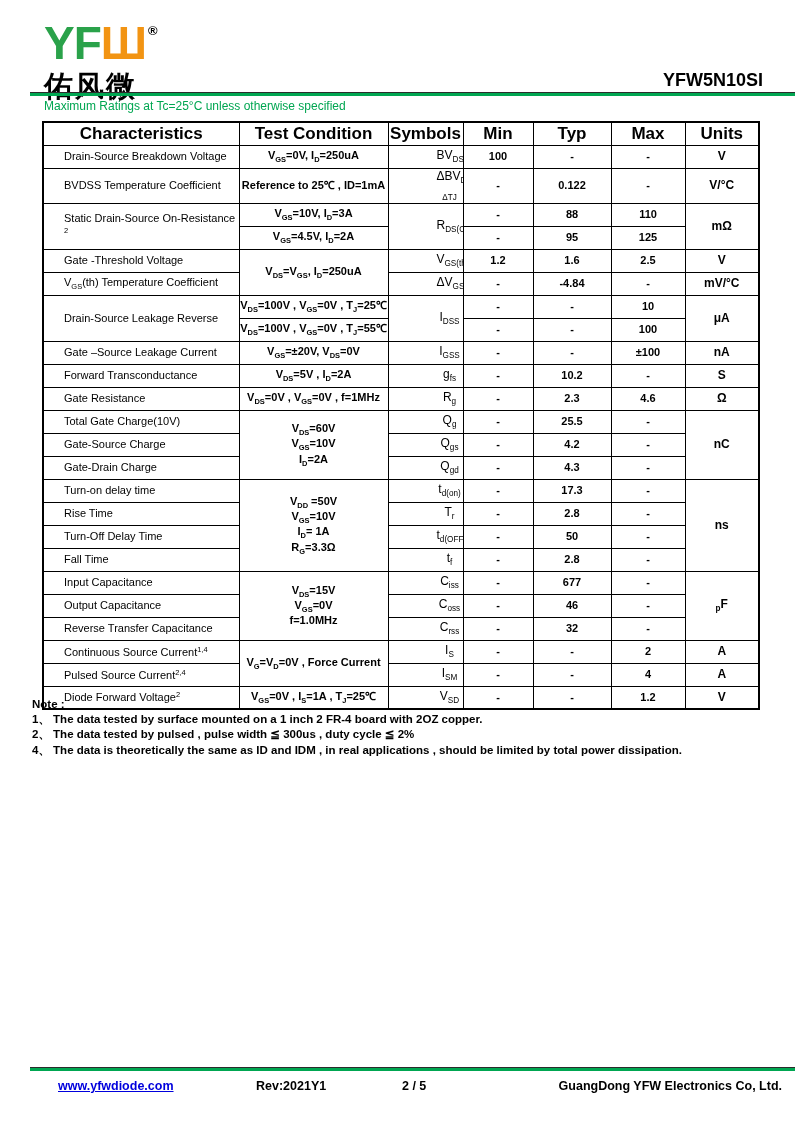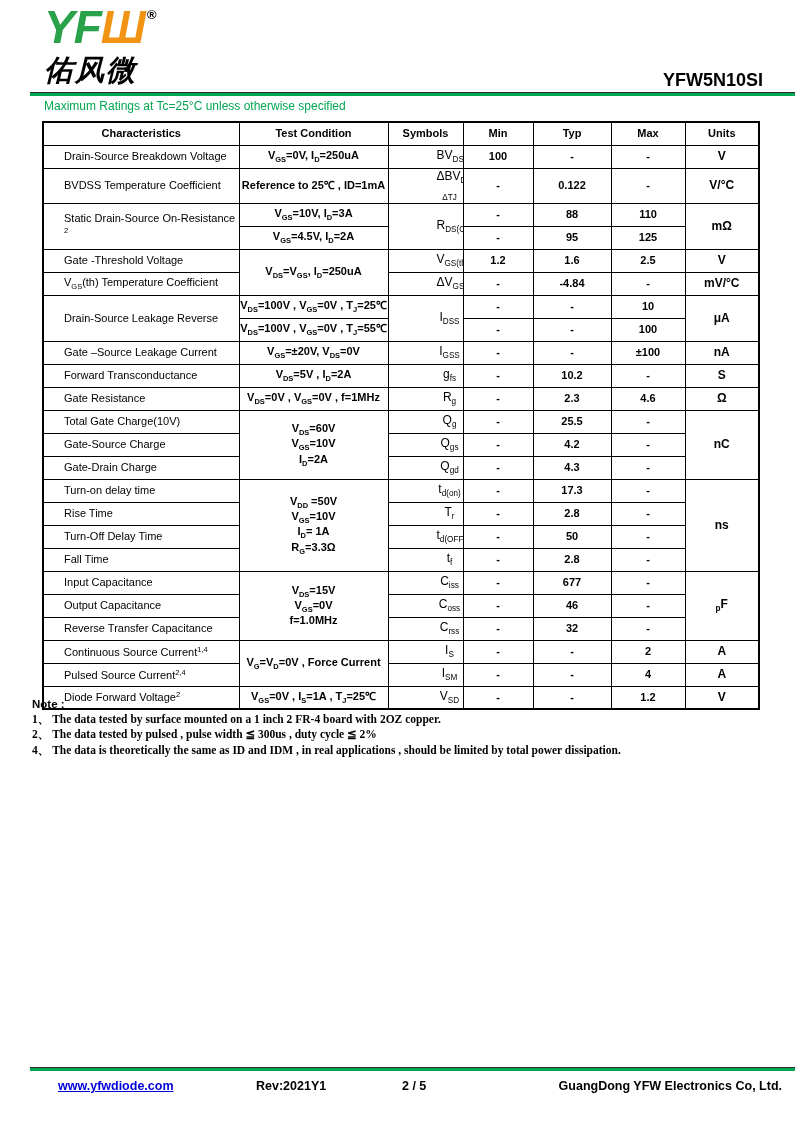--- a/index.html
+++ b/index.html
@@ -3,54 +3,54 @@
 <meta charset="utf-8">
 <style>
   * { margin:0; padding:0; box-sizing:border-box; }
   body {
     width:800px; height:1130px; position:relative;
     background:#ffffff; font-family:"Liberation Sans", sans-serif; color:#000;
   }
   .page { position:absolute; inset:0; }
 
   
-  .logo-block { position:absolute; left:44px; top:4px;font-style:italic; }
+  .logo-block { position:absolute; left:44px; top:20px; }
   .logo-word { font-size:46px; font-weight:bold; line-height:1; letter-spacing:-1px; }
   .logo-green { color:#2aa24a; }
   .logo-orange { color:#f29413; }
   .logo-reg { font-size:13px; font-weight:bold; color:#000; vertical-align:24px; margin-left:2px;}
   .logo-cn { font-size:29px; font-weight:bold; color:#000; margin-top:1px; letter-spacing:2px;}
   .part-number { position:absolute; right:37px; top:70px; font-size:18px; font-weight:bold; }
   .rule { position:absolute; left:30px; width:765px; height:4px;
           background:#00a651; border-top:1px solid #2b2b2b; }
   .rule-top { top:92px; }
   .rule-bottom { top:1067px; }
 
   .section-title { position:absolute; left:44px; top:99px; font-size:12px;
                    font-weight:normal; color:#00a651; }
 
   
   table.ratings { position:absolute; left:42px; top:121px; width:716px;
                   border-collapse:collapse; table-layout:fixed;
                   border:2px solid #000; }
   .ratings th, .ratings td { border:1px solid #000; height:23px;
       font-size:11px; text-align:center; vertical-align:middle; line-height:1.25; overflow:hidden; }
-  .ratings th { font-weight:bold; font-size:11px; }
+  .ratings th { font-weight:bold; font-size:17px; }
   .c-char { text-align:left !important; padding-left:20px; font-weight:normal; }
   .c-cond { font-weight:bold; white-space:pre-line; }
   .c-sym  { font-weight:normal; font-size:12px !important;padding-left:48px; }
   .c-val  { font-weight:bold; }
   .c-unit { font-weight:bold; font-size:12px !important; }
   sub { font-size:68%; vertical-align:-3px; }
   sup { font-size:68%; vertical-align:4px; }
 
   
   .notes { position:absolute; left:32px; top:697px; font-size:11.5px; line-height:1.32; }
   .notes .note-title { font-weight:bold; }
-  .notes .note-line { font-weight:bold;font-family:Liberation Serif, serif; }
+  .notes .note-line { font-weight:bold; }
 
   
   .footer-row { position:absolute; left:16px; top:1079px; width:800px; height:20px; font-size:12.5px; font-weight:bold;text-align:right; }
   .footer-link { position:absolute; left:42px; color:#0000dd; text-decoration:underline; }
   .footer-rev  { position:absolute; left:240px; }
   .footer-page { position:absolute; left:386px; }
   .footer-company { position:absolute; right:34px; }
 </style>
 </head>
 <body>

